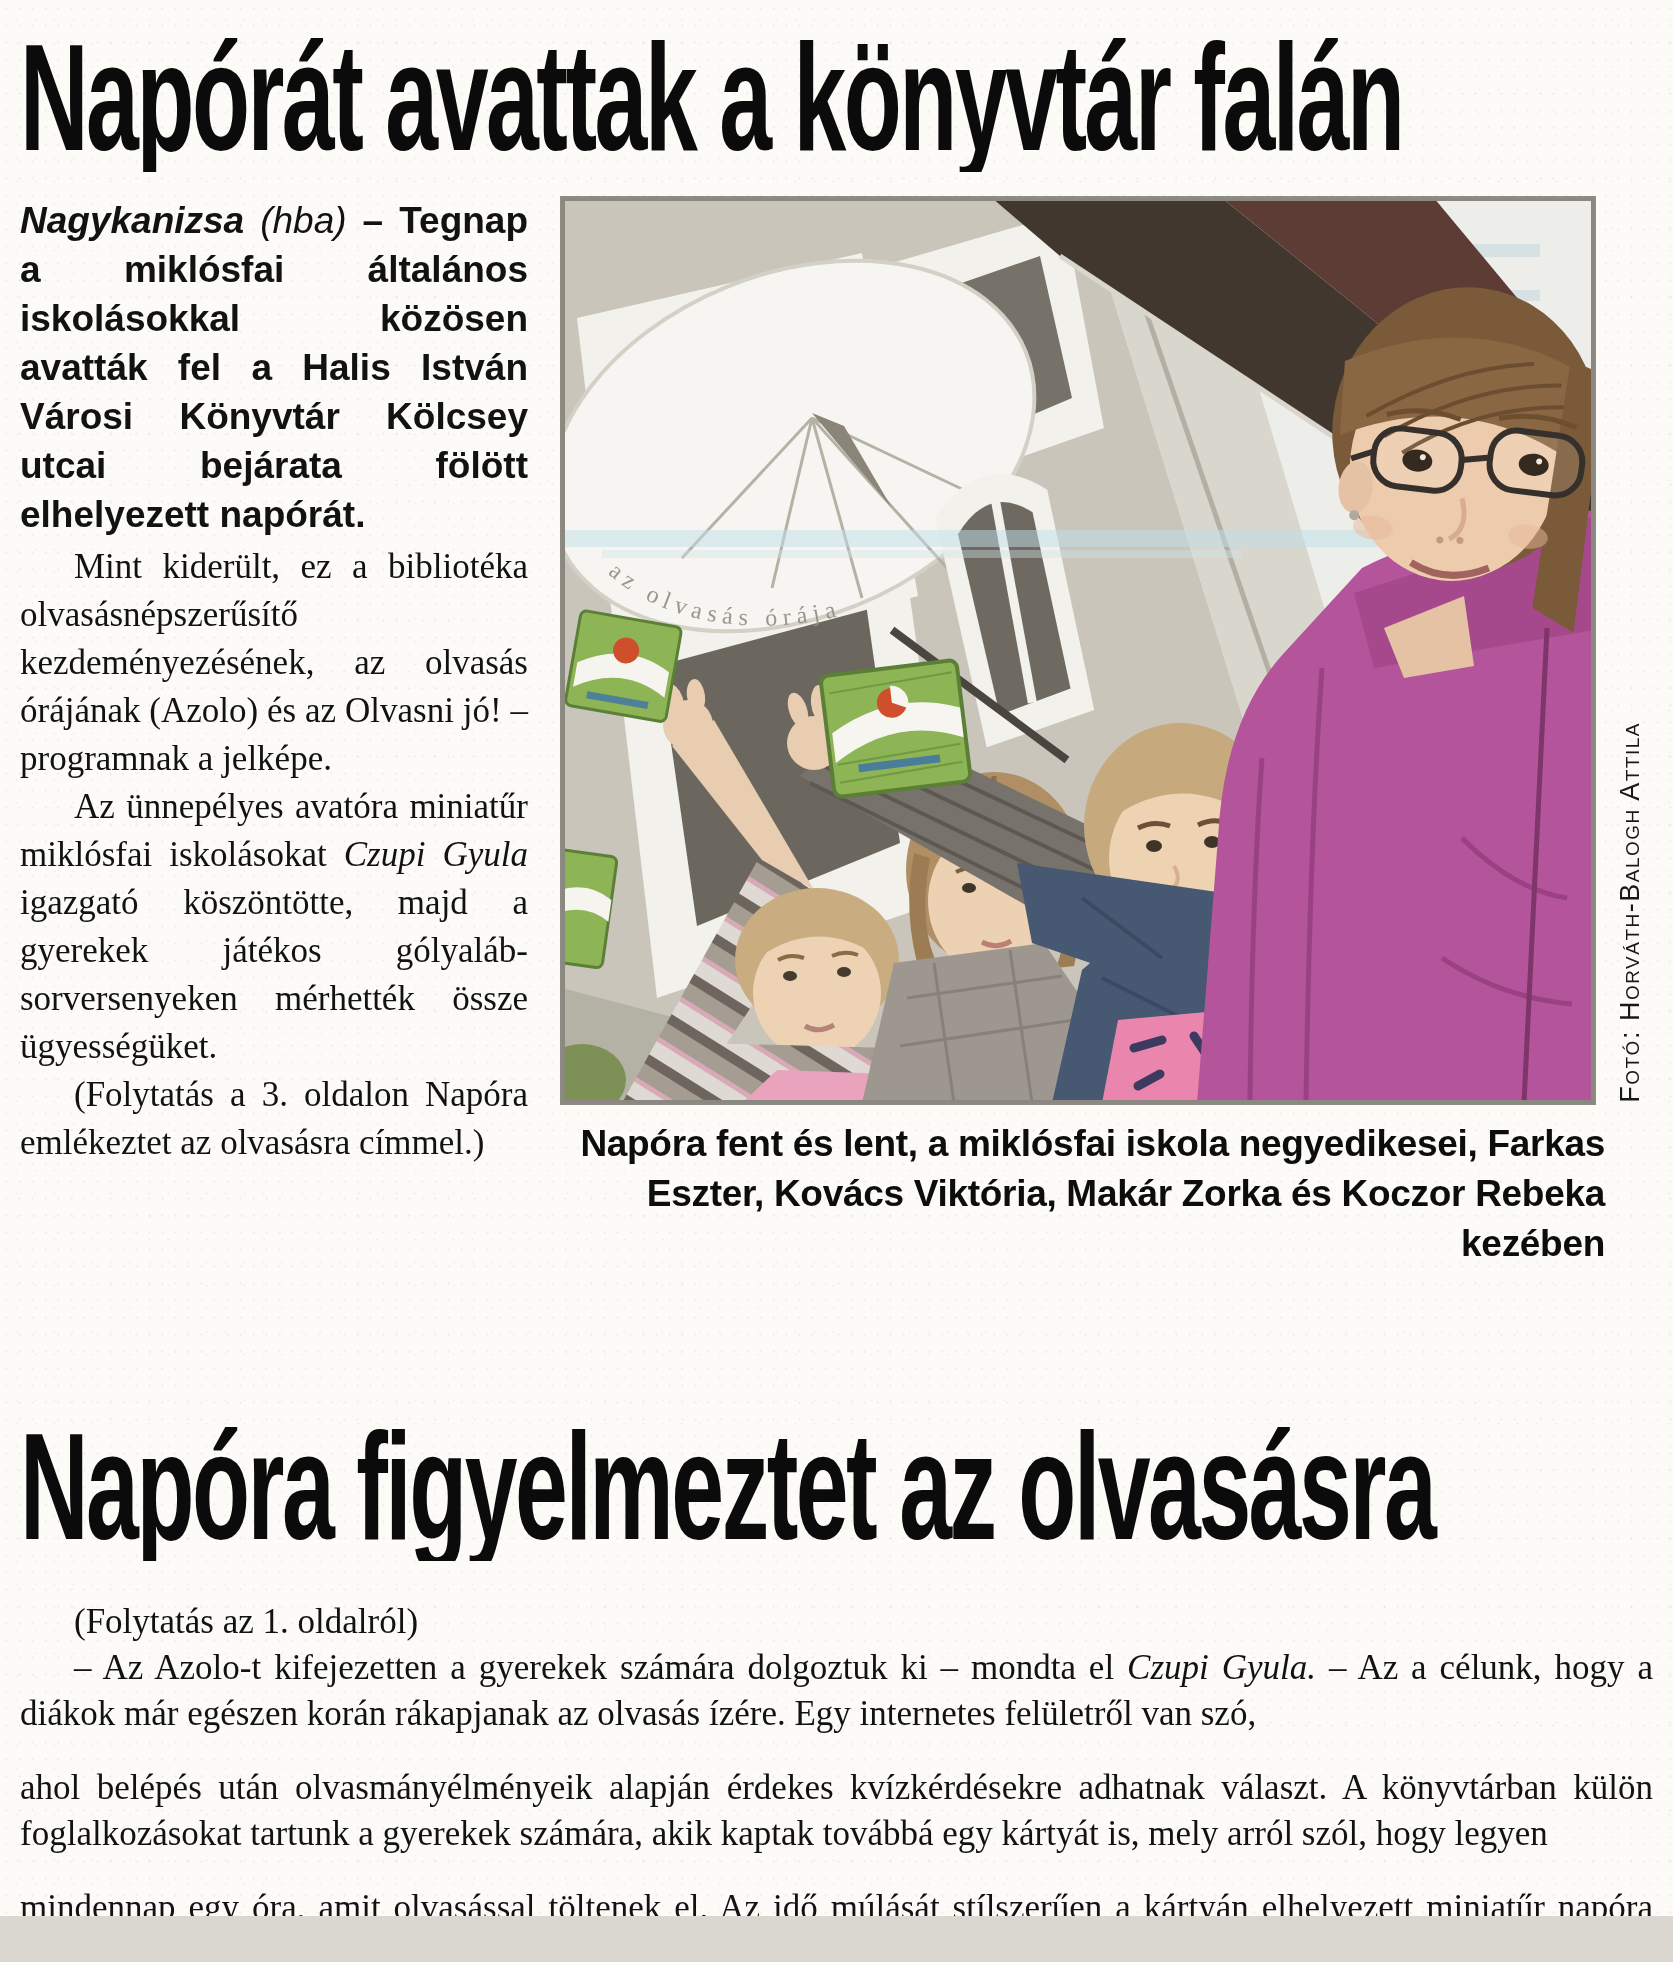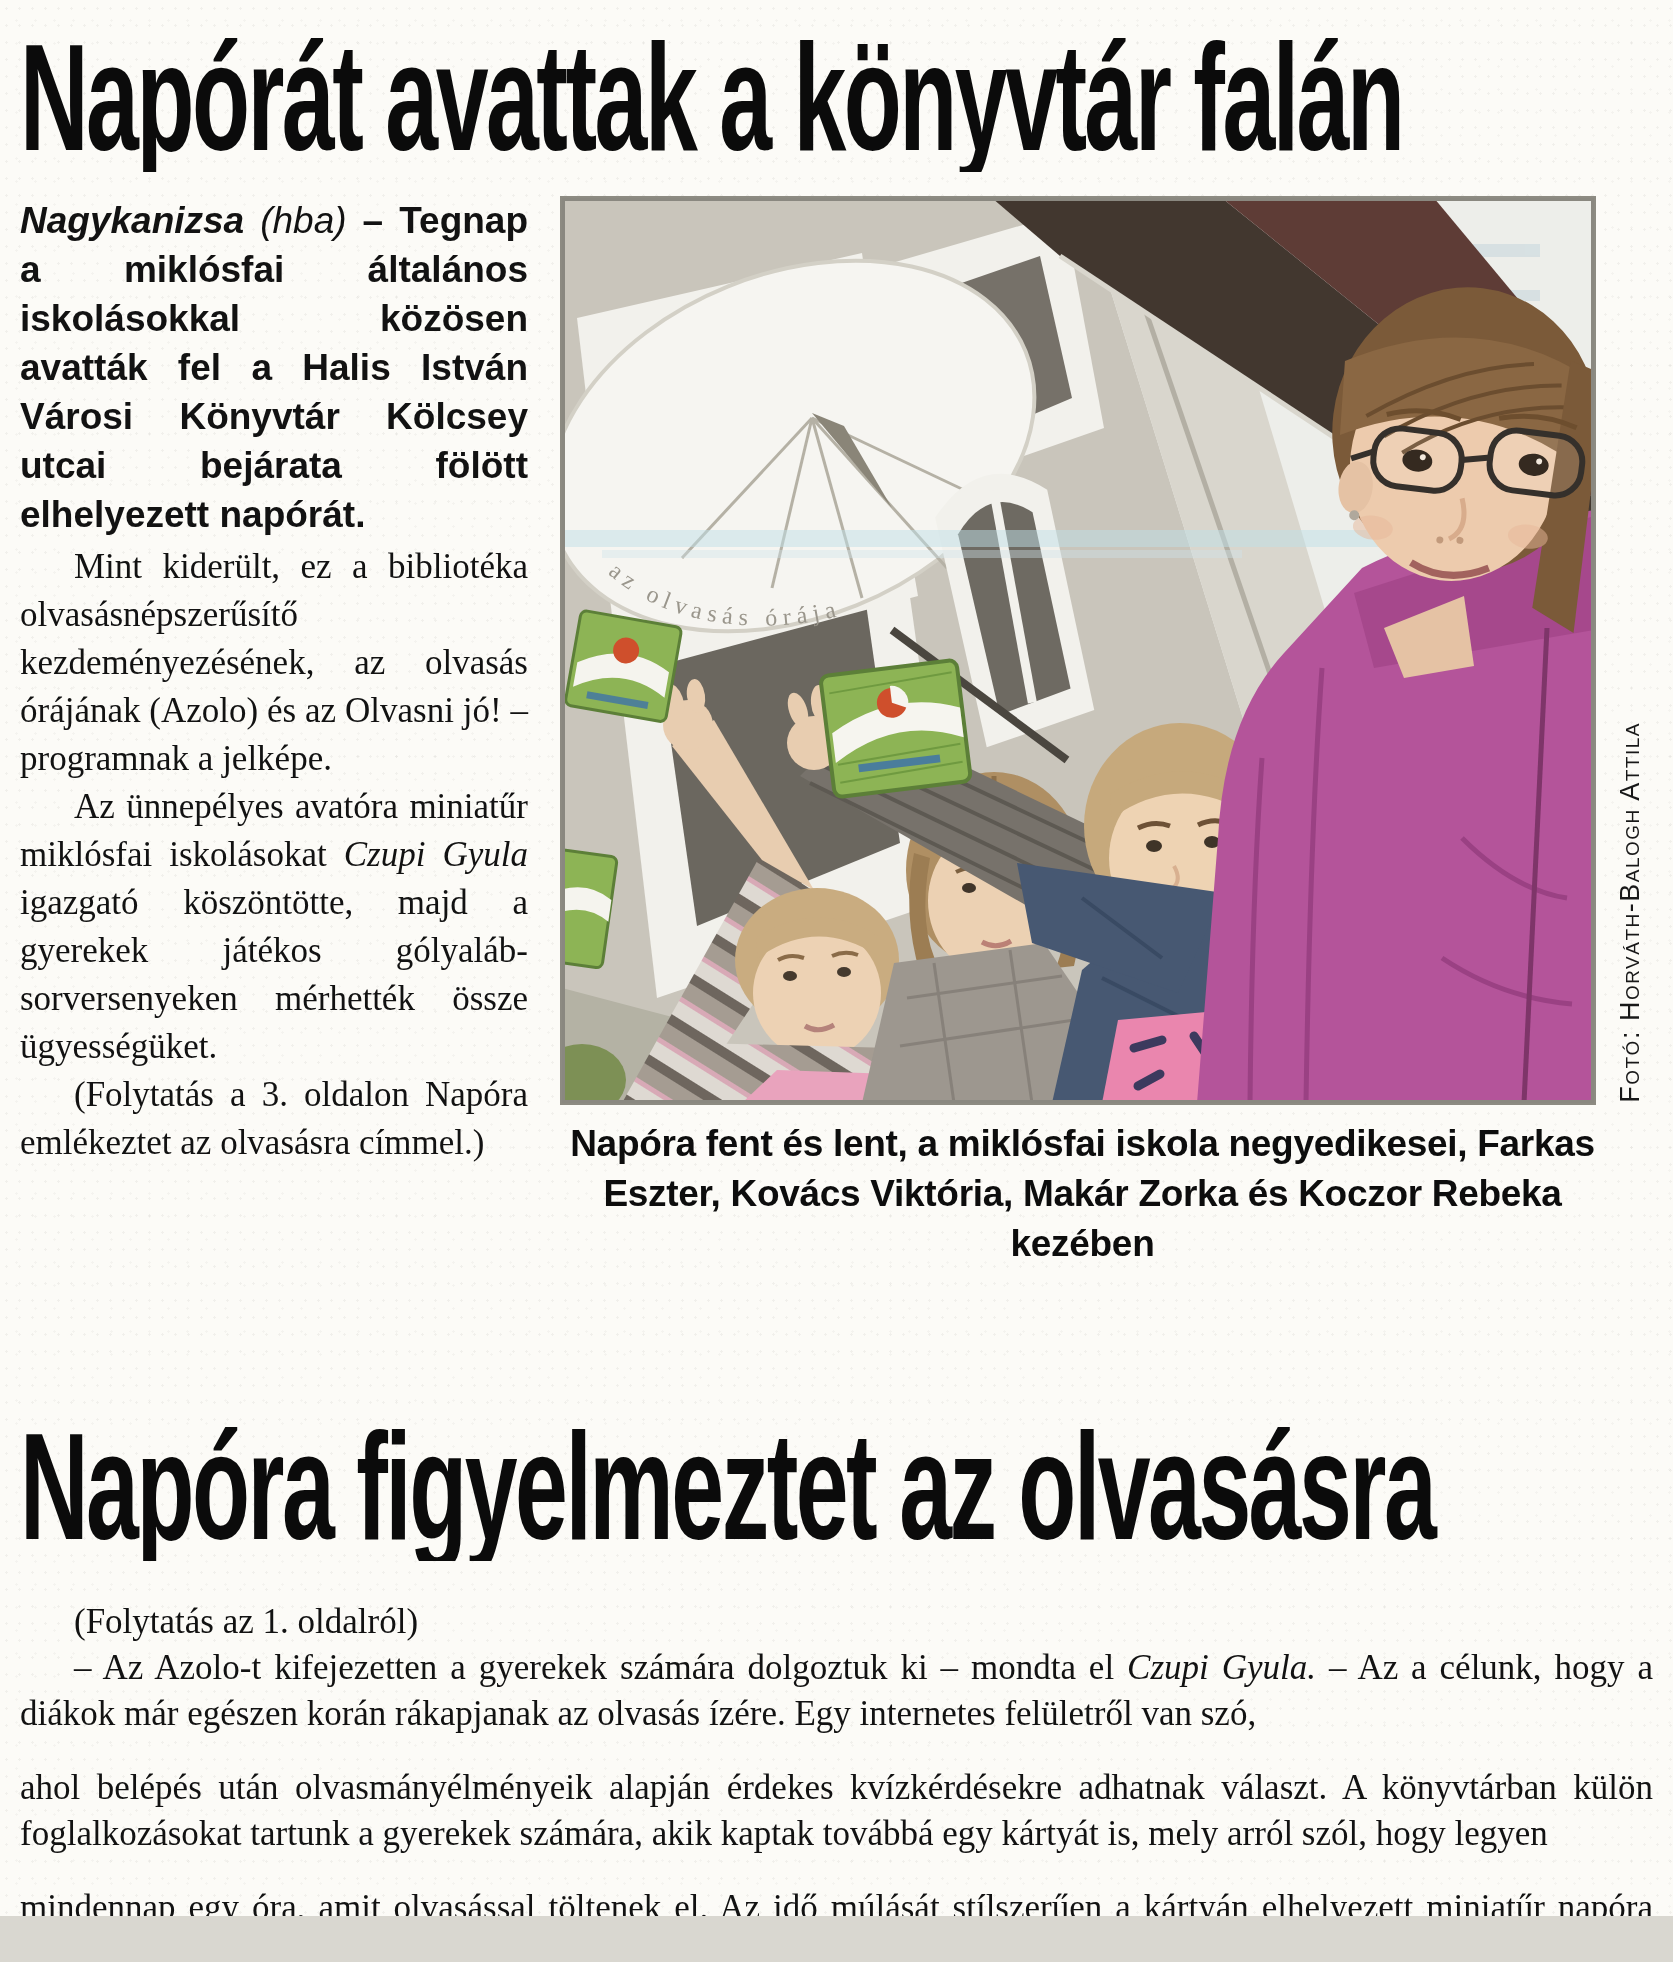--- a/index.html
+++ b/index.html
@@ -75,21 +75,21 @@
     white-space:nowrap;
   }
   .caption{
     margin-top:14px;
     width:1045px;
     font-family:"Liberation Sans", sans-serif;
     font-weight:700;
     font-size:37px;line-height:50px;
     letter-spacing:-0.3px;
     color:#0d0d0d;
-    text-align:center;
+    text-align:right;
   }
   .bottom-section{
     display:flex;gap:28px;margin-top:38px;
     font-size:35px;line-height:46px;
     text-align:justify;
     flex-direction:column;
   }
   .bcol{flex:1;min-width:0;}
 </style>
 </head>

